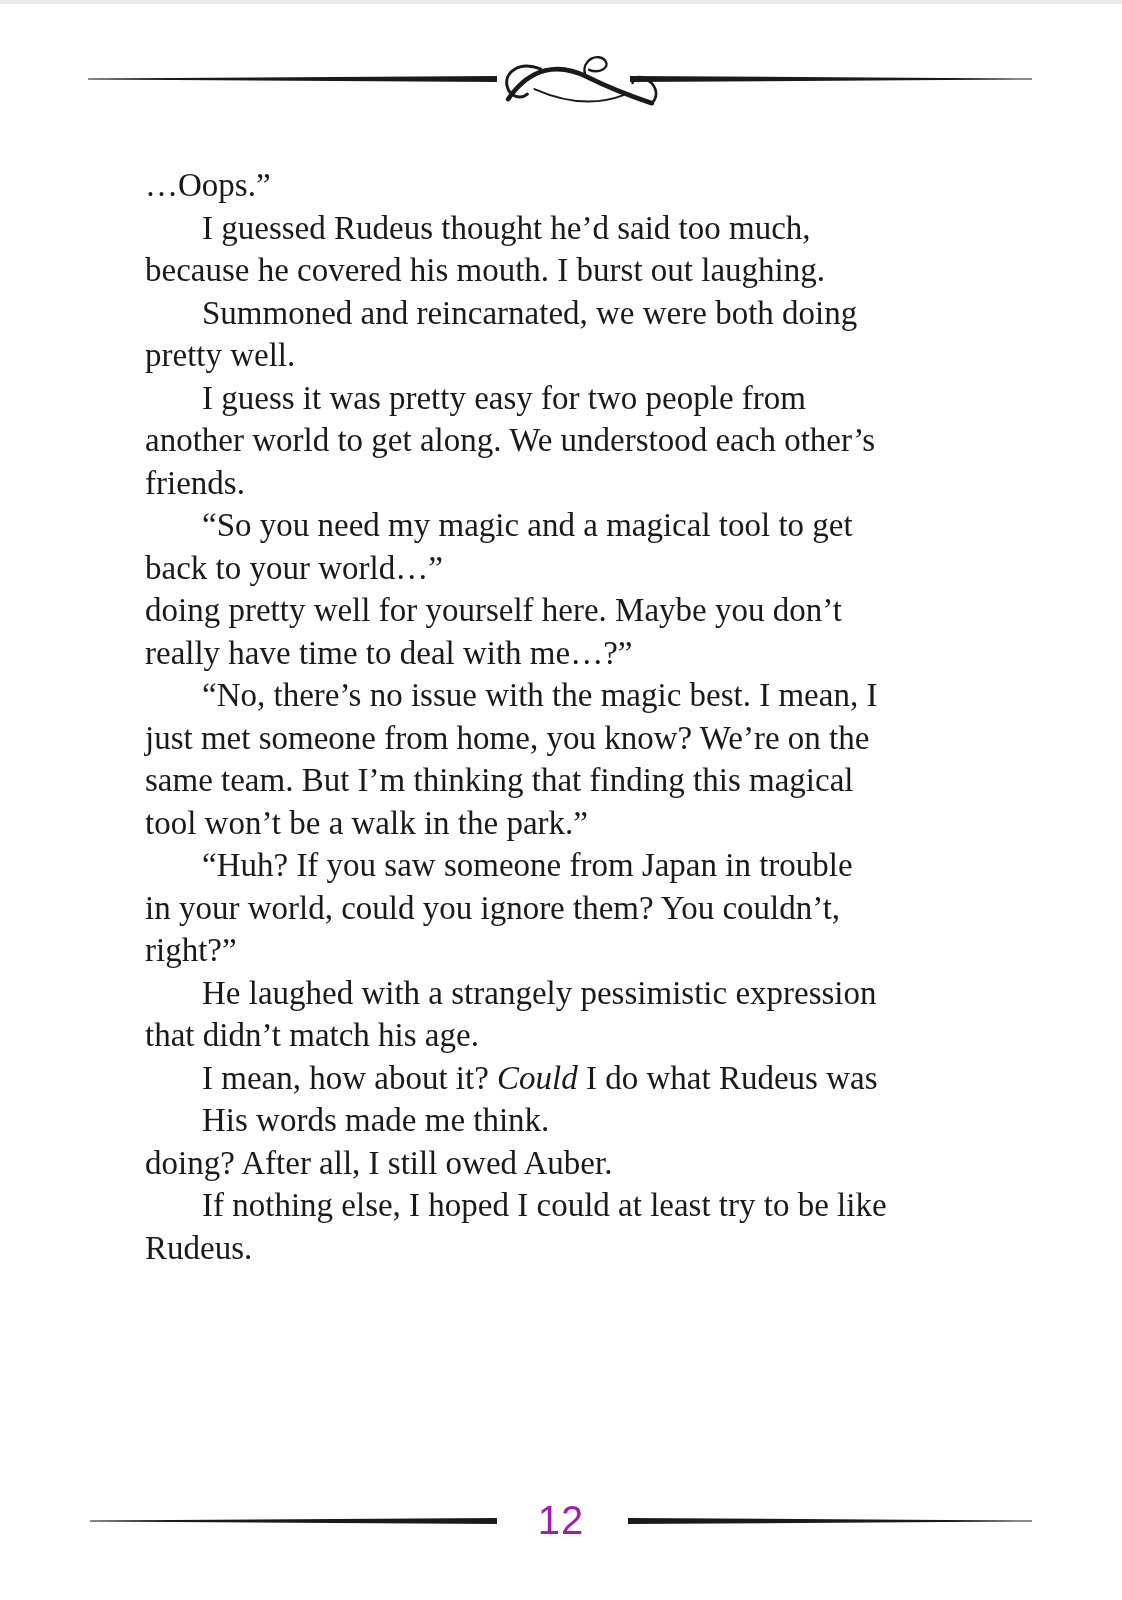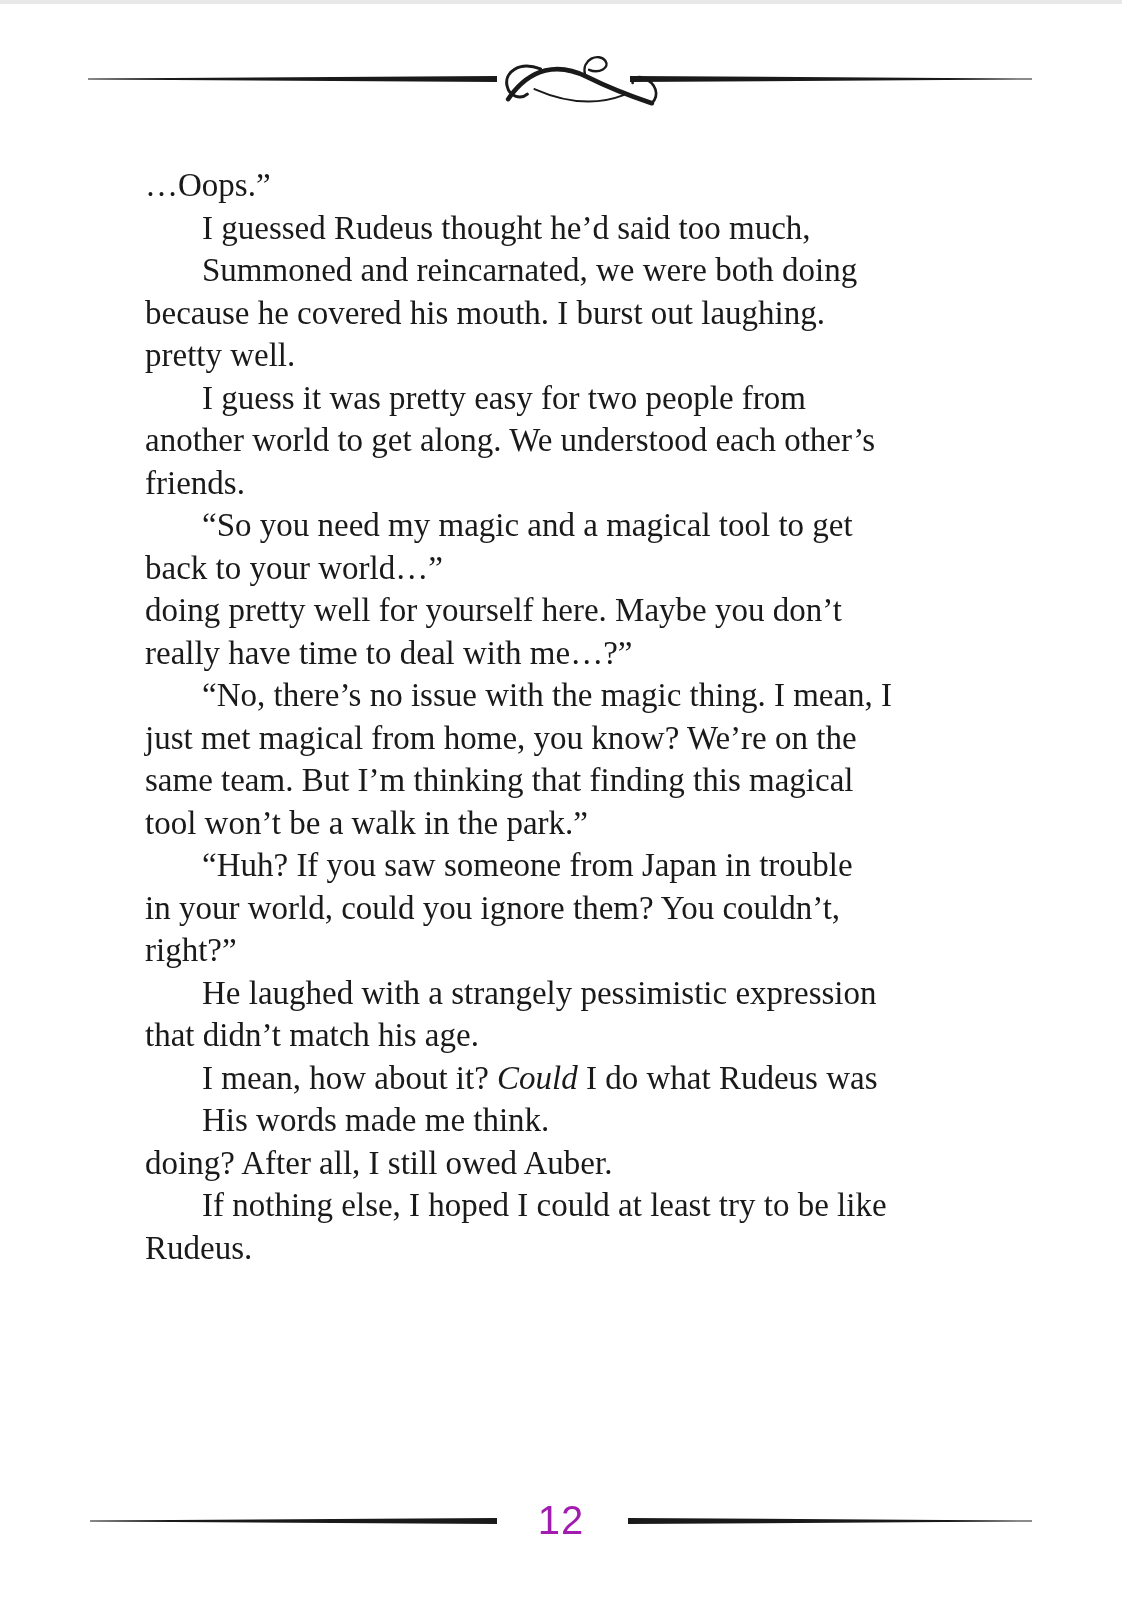--- a/index.html
+++ b/index.html
@@ -61,32 +61,32 @@
     <path d="M150 50 C158 42 154 30 142 25 C136 23 130 25 131 30" stroke="#1a1a1a" stroke-width="2.6" stroke-linecap="round"></path>
   </svg>
 
   <svg class="rule" style="left:630px; top:71px; width:402px; height:8px" viewBox="0 0 402 8" preserveAspectRatio="none">
     <polygon points="0,1 402,3.5 402,4.5 0,7" fill="#1a1a1a"></polygon>
   </svg>
 
   <main class="body-text">
       <div class="line"><span>…Oops.”</span></div>
       <div class="line indent"><span>I guessed Rudeus thought he’d said too much,</span></div>
+      <div class="line"><span>because he covered his mouth. I burst out laughing.</span></div>
       <div class="line indent"><span>Summoned and reincarnated, we were both doing</span></div>
-      <div class="line"><span>because he covered his mouth. I burst out laughing.</span></div>
       <div class="line"><span>pretty well.</span></div>
       <div class="line indent"><span>I guess it was pretty easy for two people from</span></div>
       <div class="line"><span>another world to get along. We understood each other’s</span></div>
       <div class="line"><span>friends.</span></div>
       <div class="line indent"><span>“So you need my magic and a magical tool to get</span></div>
       <div class="line"><span>back to your world…”</span></div>
       <div class="line"><span>doing pretty well for yourself here. Maybe you don’t</span></div>
       <div class="line"><span>really have time to deal with me…?”</span></div>
-      <div class="line indent"><span>“No, there’s no issue with the magic thing. I mean, I</span></div>
-      <div class="line"><span>just met magical from home, you know? We’re on the</span></div>
+      <div class="line indent"><span>“No, there’s no issue with the magic best. I mean, I</span></div>
+      <div class="line"><span>just met someone from home, you know? We’re on the</span></div>
       <div class="line"><span>same team. But I’m thinking that finding this magical</span></div>
       <div class="line"><span>tool won’t be a walk in the park.”</span></div>
       <div class="line indent"><span>“Huh? If you saw someone from Japan in trouble</span></div>
       <div class="line"><span>in your world, could you ignore them? You couldn’t,</span></div>
       <div class="line"><span>right?”</span></div>
       <div class="line indent"><span>He laughed with a strangely pessimistic expression</span></div>
       <div class="line"><span>that didn’t match his age.</span></div>
       <div class="line indent"><span>I mean, how about it? </span><em>Could</em><span> I do what Rudeus was</span></div>
       <div class="line indent"><span>His words made me think.</span></div>
       <div class="line"><span>doing? After all, I still owed Auber.</span></div>

